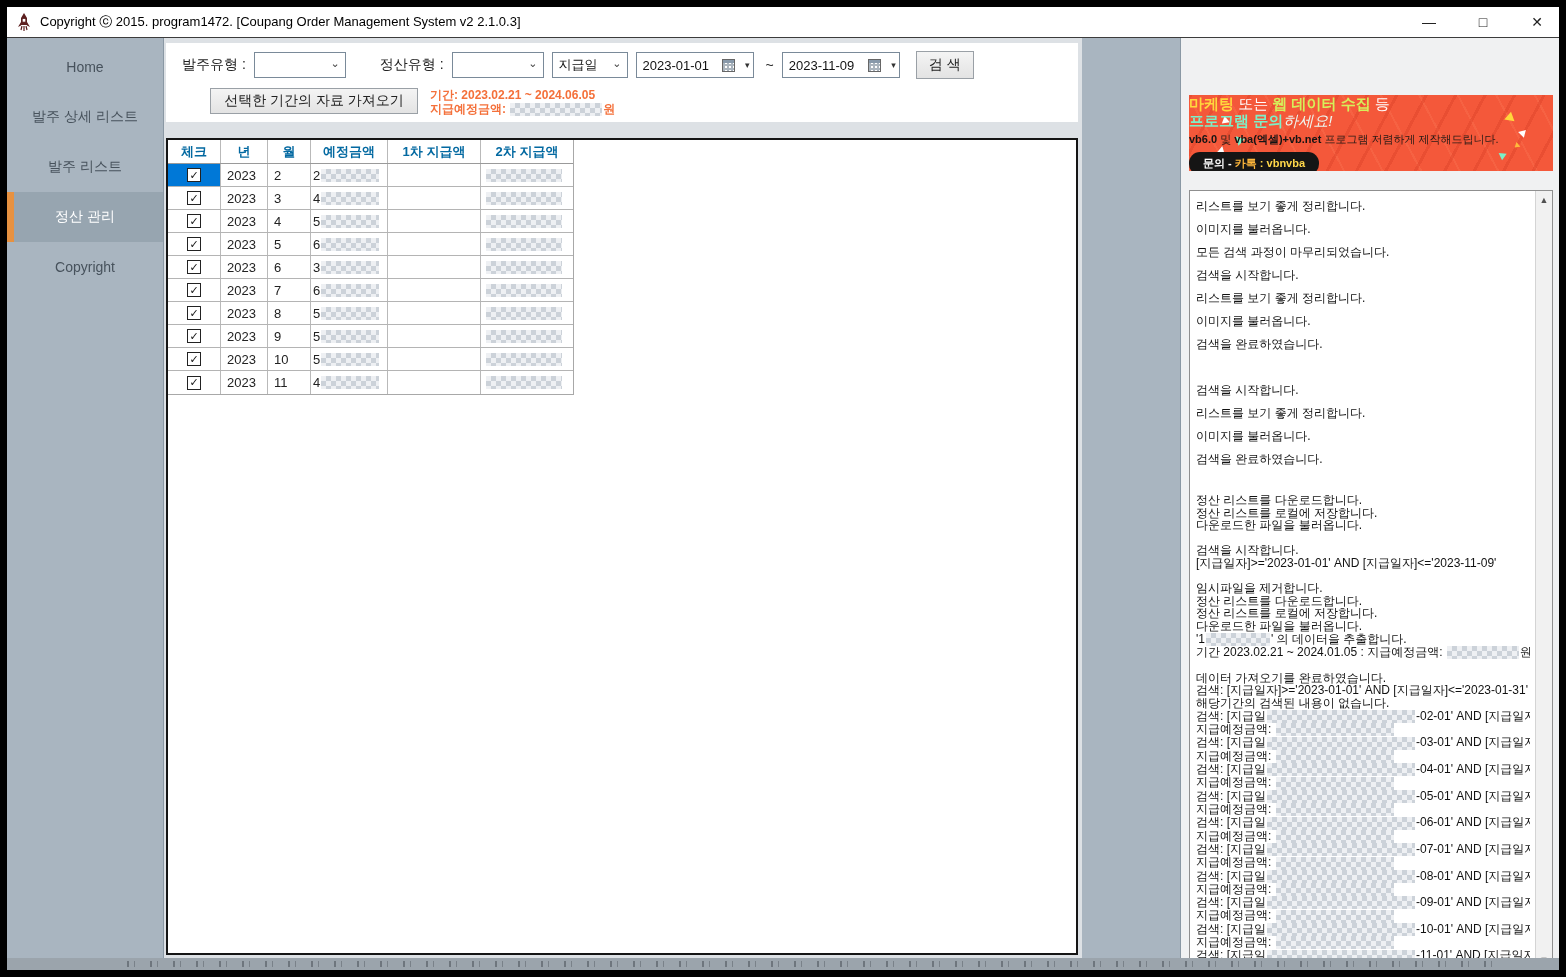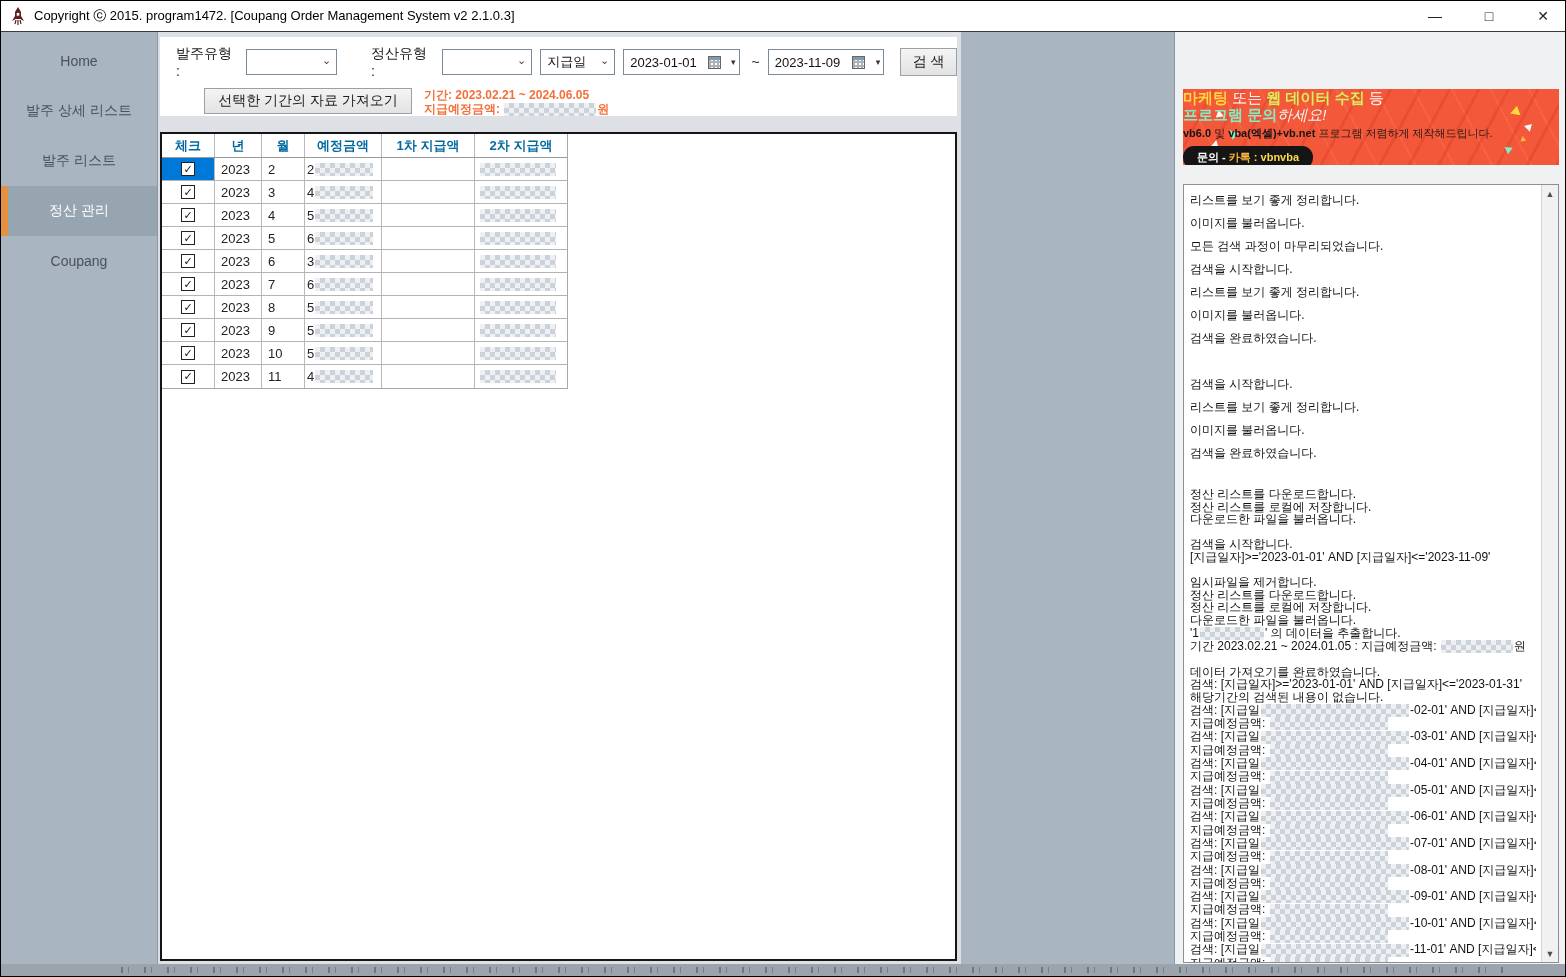--- a/index.html
+++ b/index.html
@@ -1,37 +1,37 @@
 <!DOCTYPE html>
 <html><head>
 <meta charset="utf-8">
 <style>
   * { margin:0; padding:0; box-sizing:border-box; }
   html,body { width:1566px; height:977px; font-family:"Liberation Sans","DejaVu Sans",sans-serif; background:#888; }
-  .window { position:relative; width:1566px; height:977px; background:#fff; border:1px solid #000000; overflow:hidden; }
+  .window { position:relative; width:1566px; height:977px; background:#fff; border:7px solid #000000; overflow:hidden; }
 
   
   .titlebar { position:relative; height:31px; background:#fff; border-bottom:1px solid #3c3c3c; display:flex; align-items:center; padding-left:8px; }
   .appicon { width:18px; height:20px; margin-right:7px; display:inline-flex; }
   .title { font-size:13px; color:#000; }
   .winctrls { position:absolute; right:14px; top:0; height:30px; display:flex; align-items:center; gap:38px; }
   .winctrls span { font-size:14px; color:#222; cursor:default; width:16px; text-align:center; }
 
   
   .app { position:absolute; top:31px; left:0; right:0; bottom:0; background:#a9b5c0; }
 
   
   .sidebar { position:absolute; left:0; top:0; bottom:12px; width:156px; background:#a9b5c0; padding-top:4px; }
   .side-item { position:relative; height:50px; display:flex; align-items:center; justify-content:center; font-size:14px; color:#47525c; cursor:pointer; }
   .side-item .accent { display:none; }
   .side-item.active { background:#97a5b0; color:#fff; }
   .side-item.active .accent { display:block; position:absolute; left:0; top:0; bottom:0; width:7px; background:#e79140; }
 
   
-  .main { position:absolute; left:156px; top:0; width:804px; bottom:12px; background:#dde1e5; border-left:1px solid #8a98a4; padding:5px 4px 3px 2px; display:flex; flex-direction:column; }
+  .main { position:absolute; left:156px; top:0; width:919px; bottom:12px; background:#dde1e5; border-left:1px solid #8a98a4; padding:5px 4px 3px 2px; display:flex; flex-direction:column; }
   .filter-panel { background:#fff; height:79px; padding:8px 0 0 12px; }
   .frow { display:flex; align-items:center; gap:8px; }
   .flabel { font-size:14px; color:#222; margin-left:4px; }
   .combo { position:relative; height:26px; background:#fff; border:1px solid #7a8a99; display:flex; align-items:center; padding:0 20px 0 6px; font-size:13px; color:#111; cursor:pointer; }
   .combo .arr { position:absolute; right:5px; top:4px; font-size:11px; color:#444; }
   .c-order,.c-settle { width:92px; }
   .c-datetype { width:76px; }
   .datefield { position:relative; width:118px; height:26px; background:#fff; border:1px solid #7a8a99; display:flex; align-items:center; padding:0 34px 0 6px; font-size:13px; color:#111; }
   .cal { position:absolute; right:18px; top:6px; width:13px; height:13px; border:1px solid #666;
          background:linear-gradient(#8899aa 0 3px, transparent 3px),
@@ -128,21 +128,21 @@
           <span>발주 상세 리스트</span>
         </div>
         <div class="side-item">
           <span>발주 리스트</span>
         </div>
         <div class="side-item active">
           <span class="accent"></span>
           <span>정산 관리</span>
         </div>
         <div class="side-item">
-          <span>Coupang</span>
+          <span>Copyright</span>
         </div>
       </div>
 
     <div class="main">
       <div class="filter-panel">
         <div class="frow">
           <span class="flabel">발주유형 :</span>
           <div class="combo c-order">
             <span></span>
             <span class="arr">⌄</span>

